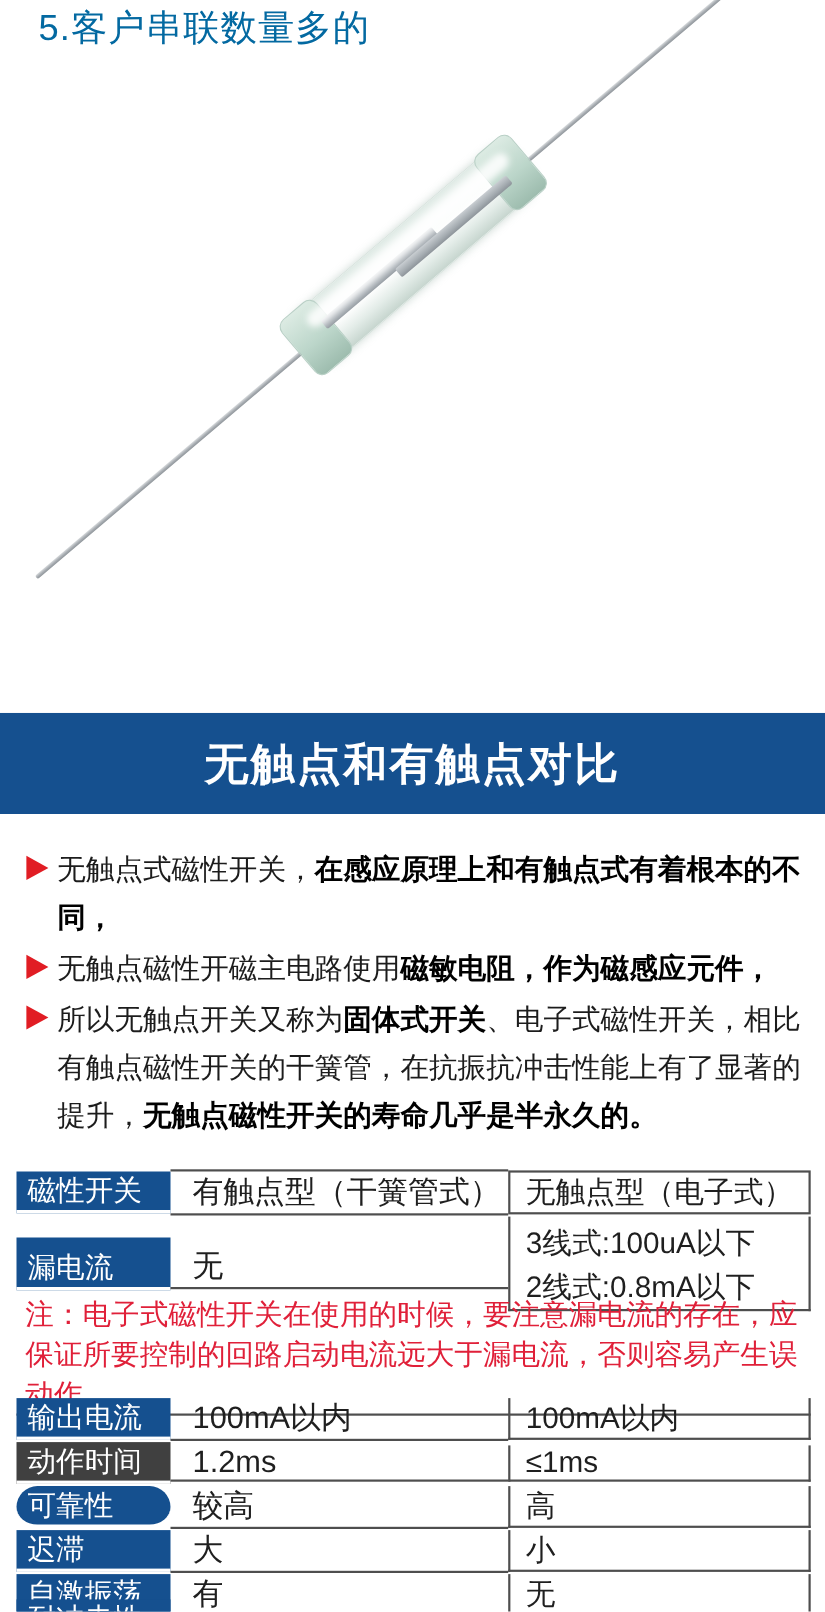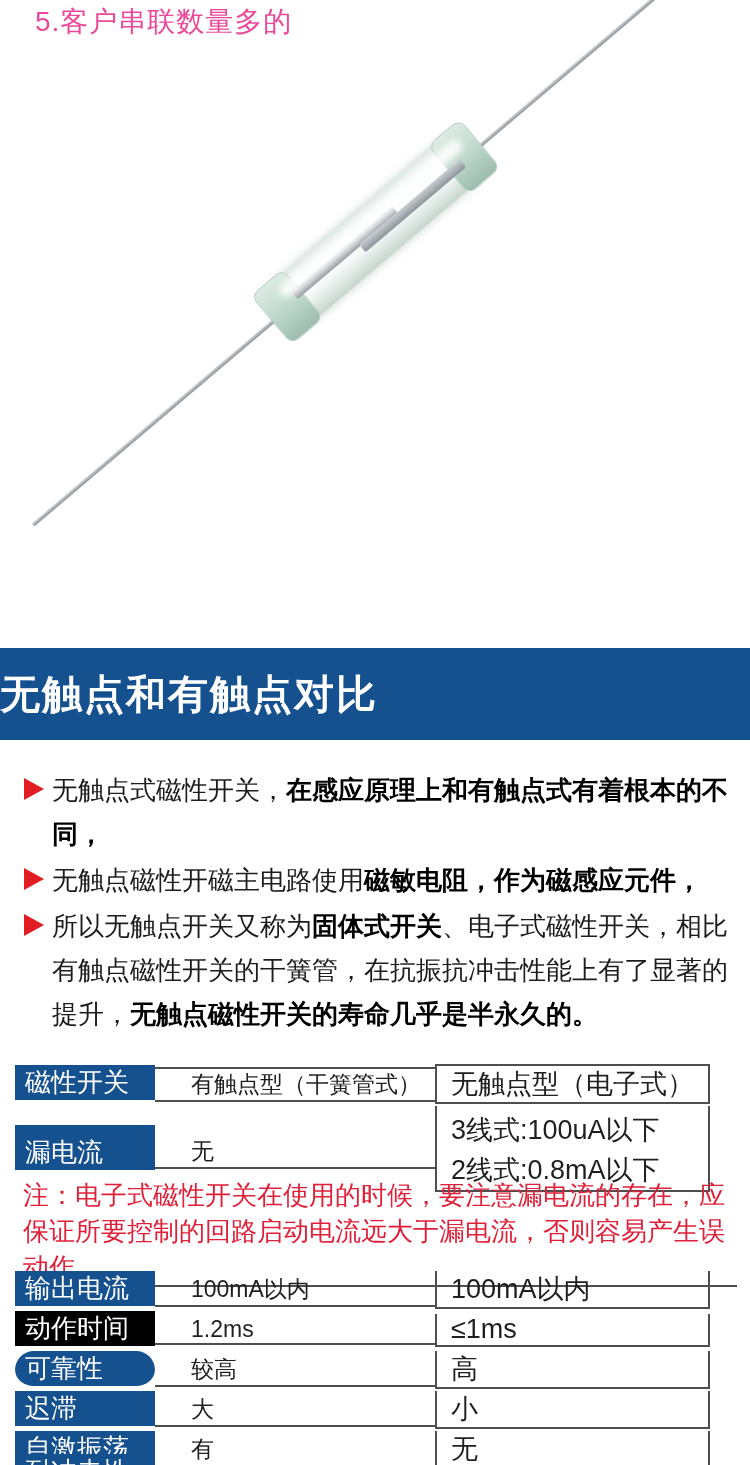--- a/index.html
+++ b/index.html
@@ -1,21 +1,21 @@
 <!DOCTYPE html>
 <html><head>
 <meta charset="utf-8">
 <style>
   * { margin:0; padding:0; box-sizing:border-box; }
   html,body { width:750px; height:1465px; overflow:hidden; background:#ffffff;
               font-family:"Liberation Sans","DejaVu Sans",sans-serif; }
 
   
   .hero { position:relative; width:750px; height:648px; overflow:hidden; background:#fff; }
-  .page-heading { position:absolute; left:35px; top:3px; font-size:28px; color:#ec4899; letter-spacing:1px; }
+  .page-heading { position:absolute; left:35px; top:3px; font-size:33px; color:#0369a1; letter-spacing:1px; }
 
   .reed { position:absolute; left:33px; top:523px; width:818px; height:4px;
           transform:rotate(-40.3deg); transform-origin:0 50%; }
   .wire { position:absolute; left:0; top:0; width:100%; height:4px; border-radius:2px;
           background:linear-gradient(180deg,#d9dcde 0%,#a8adb2 55%,#8f959a 100%); }
   .glass { position:absolute; left:320px; top:-29px; width:262px; height:58px; border-radius:18px;
            background:linear-gradient(180deg,#dfeae5 0%,#f6faf8 28%,#ffffff 50%,#e3ece8 76%,#c6d5ce 100%);
            border:1px solid #d8e3de; box-shadow:0 0 8px rgba(150,175,165,0.45); }
   .cap { position:absolute; top:-32px; width:42px; height:64px; border-radius:9px;
          background:linear-gradient(180deg,#dcebe3 0%,#bcd6ca 55%,#9dbcae 100%);
@@ -23,38 +23,38 @@
   .cap-left  { left:314px; }
   .cap-right { left:546px; }
   .blade { position:absolute; height:10px; width:132px; border-radius:2px;
            background:linear-gradient(180deg,#d6dadd 0%,#b2b8bd 60%,#989fa5 100%); }
   .blade-a { left:348px; top:-9px; }
   .blade-b { left:430px; top:-1px; background:linear-gradient(180deg,#c8cdd1 0%,#a6adb2 60%,#8d949a 100%); }
   .shine { position:absolute; left:338px; top:-21px; width:236px; height:15px; border-radius:8px;
            background:rgba(255,255,255,0.85); filter:blur(3px); }
 
   
-  .banner { width:750px; height:92px; display:flex; align-items:center; justify-content:flex-start; }
+  .banner { width:750px; height:92px; display:flex; align-items:center; justify-content:center; }
   .banner-title { color:#ffffff; font-size:40px; font-weight:700; letter-spacing:2px; }
 
   
   .bullets { padding:28px 10px 0 24px; }
   .bullet { display:flex; margin-bottom:2px; font-size:26px; line-height:44px; color:#1c1c1c; }
   .arrow { flex:none; width:0; height:0; margin:10px 8px 0 0;
            border-top:11px solid transparent; border-bottom:11px solid transparent;
            border-left:20px solid #e11d24; }
   .bullet b { font-weight:700; color:#000; }
 
   
   .cmp-table { margin:26px 0 0 15px; width:722px; color:#1f1f1f; }
   .trow { display:flex; align-items:center; }
   .lcell { flex:none; width:140px; color:#ffffff; font-size:26px; padding:0 2px 0 10px;
            display:flex; align-items:center; border-bottom:3px solid #ffffff; }
-  .c2 { flex:none; width:280px; border-bottom:2px solid #4e4e4e; display:flex; align-items:center;
-        padding-left:36px; font-size:23px; }
+  .c2 { flex:none; width:307px; border-bottom:2px solid #4e4e4e; display:flex; align-items:center;
+        padding-left:20px; font-size:28px; }
   .c3 { flex:none; width:275px; border-bottom:2px solid #4e4e4e; border-left:2px solid #4e4e4e;
         border-right:2px solid #4e4e4e; display:flex; align-items:center; padding-left:14px; font-size:27px; }
   .trow-header { height:44px; }
   .trow-header .c2, .trow-header .c3 { border-top:2px solid #4e4e4e; }
   .trow-normal { height:40px; }
   .trow-leak { height:86px; }
   .trow-leak .lcell { align-items:flex-start; padding-top:10px; }
   .trow-leak .c2 { align-items:flex-start; padding-top:6px; }
   .trow-leak .c3 { flex-direction:column; align-items:flex-start; justify-content:flex-start;
                    padding-top:4px; line-height:40px; }
@@ -113,21 +113,21 @@
     </div>
     <div class="trow trow-note">
       <div class="note-cell" style="color: rgb(224, 32, 57);">注：电子式磁性开关在使用的时候，要注意漏电流的存在，应保证所要控制的回路启动电流远大于漏电流，否则容易产生误动作。</div>
     </div>
     <div class="trow trow-normal">
       <div class="lcell" style="background: rgb(21, 80, 143);">输出电流</div>
       <div class="c2">100mA以内</div>
       <div class="c3">100mA以内</div>
     </div>
     <div class="trow trow-normal">
-      <div class="lcell" style="background: #000000;">动作时间</div>
+      <div class="lcell" style="background: #404040;">动作时间</div>
       <div class="c2">1.2ms</div>
       <div class="c3">≤1ms</div>
     </div>
     <div class="trow trow-normal">
       <div class="lcell" style="background: rgb(21, 80, 143); border-radius: 19px;">可靠性</div>
       <div class="c2">较高</div>
       <div class="c3">高</div>
     </div>
     <div class="trow trow-normal">
       <div class="lcell" style="background: rgb(21, 80, 143);">迟滞</div>

